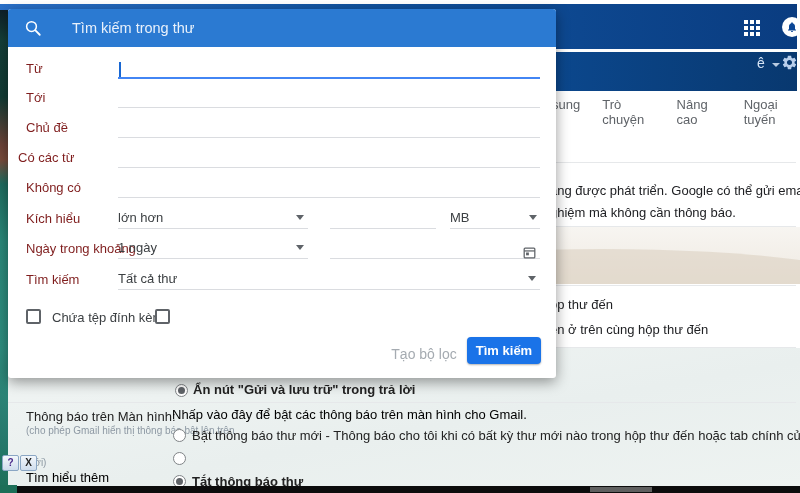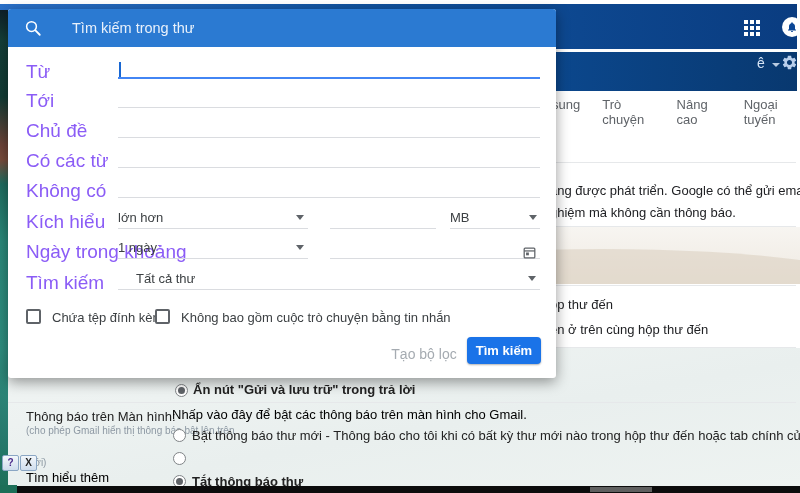--- a/index.html
+++ b/index.html
@@ -69,21 +69,21 @@
   .helper .q { color:#4b2a8a; }
 
   
   .dialog { left:8px; top:9px; width:548px; height:369px; background:#fff; border-radius:3px;
             box-shadow:0 4px 14px rgba(0,0,0,.4); z-index:10; }
   .dlg-header { position:absolute; left:0; top:0; width:100%; height:38px; background:#2b7ad2;
                 border-radius:3px 3px 0 0; }
   .dlg-title { position:absolute; left:64px; top:11px; color:#e9f1fb; font-size:14.5px; }
   .dlg-search-icon { position:absolute; left:16px; top:10px; }
 
-  .fld-label { position:absolute; font-size:19px; color:#8b5cf6; white-space:nowrap; }
+  .fld-label { position:absolute; font-size:13px; color:#7f1d1d; white-space:nowrap; }
   .underline { position:absolute; height:1px; background:#dadce0; }
   .underline.focus { height:2px; background:#4285f4; }
   .cursor { position:absolute; width:1.5px; height:15px; background:#1967d2; }
   .fld-value { position:absolute; font-size:13px; color:#3c4043; white-space:nowrap; }
   .dd-arrow { position:absolute; width:0; height:0; border-left:4.5px solid transparent;
               border-right:4.5px solid transparent; border-top:5px solid #5f6368; }
   .cbx { position:absolute; width:15px; height:15px; border:2px solid #5f6368; border-radius:2px;
          background:#fff; }
   .cbx-label { position:absolute; font-size:13px; color:#3c4043; white-space:nowrap; }
   .btn-secondary { position:absolute; left:383px; top:334px; width:66px; height:22px;
@@ -197,21 +197,21 @@
     <span class="fld-label" style="left:18px; top:52px">Từ</span>
     <div class="cursor" style="left:111px; top:53px"></div>
     <div class="underline focus" style="left:110px; top:68px; width:422px"></div>
 
     <span class="fld-label" style="left:18px; top:81px">Tới</span>
     <div class="underline" style="left:110px; top:98px; width:422px"></div>
 
     <span class="fld-label" style="left:18px; top:111px">Chủ đề</span>
     <div class="underline" style="left:110px; top:128px; width:422px"></div>
 
-    <span class="fld-label" style="left:18px; top:141px">Có các từ</span>
+    <span class="fld-label" style="left:10px; top:141px">Có các từ</span>
     <div class="underline" style="left:110px; top:158px; width:422px"></div>
 
     <span class="fld-label" style="left:18px; top:171px">Không có</span>
     <div class="underline" style="left:110px; top:188px; width:422px"></div>
 
     <span class="fld-label" style="left:18px; top:202px">Kích hiểu</span>
     <span class="fld-value" style="left:110px; top:201px">lớn hơn</span>
     <div class="dd-arrow" style="left:288px; top:206px"></div>
     <div class="underline" style="left:110px; top:219px; width:190px"></div>
     <div class="underline" style="left:322px; top:219px; width:106px"></div>
@@ -226,26 +226,25 @@
     <div class="underline" style="left:322px; top:249px; width:210px"></div>
     <div class="cal-icon">
       <svg width="15" height="15" viewBox="0 0 24 24">
         <rect x="3.5" y="5" width="17" height="15.5" rx="1.5" fill="none" stroke="#5f6368" stroke-width="2"></rect>
         <line x1="3.5" y1="9.5" x2="20.5" y2="9.5" stroke="#5f6368" stroke-width="2"></line>
         <rect x="6.5" y="12" width="4.5" height="4.5" fill="#5f6368"></rect>
       </svg>
     </div>
 
     <span class="fld-label" style="left:18px; top:263px">Tìm kiếm</span>
-    <span class="fld-value" style="left:128px; top:262px">Tất cả thư</span>
+    <span class="fld-value" style="left:110px; top:262px">Tất cả thư</span>
     <div class="dd-arrow" style="left:520px; top:267px"></div>
     <div class="underline" style="left:110px; top:280px; width:422px"></div>
 
     <div class="cbx" style="left:18px; top:300px"></div>
     <span class="cbx-label" style="left:44px; top:301px">Chứa tệp đính kèm</span>
     <div class="cbx" style="left:147px; top:300px"></div>
-    <span class="cbx-label" style="left:173px; top:301px">Không bao gồm cuộc trò chuyện bằng tin nhắn</span>
 
     <button class="btn-secondary">Tạo bộ lọc</button>
     <button class="btn-primary">Tìm kiếm</button>
   </div>
 
 </div>
 
 </body></html>

